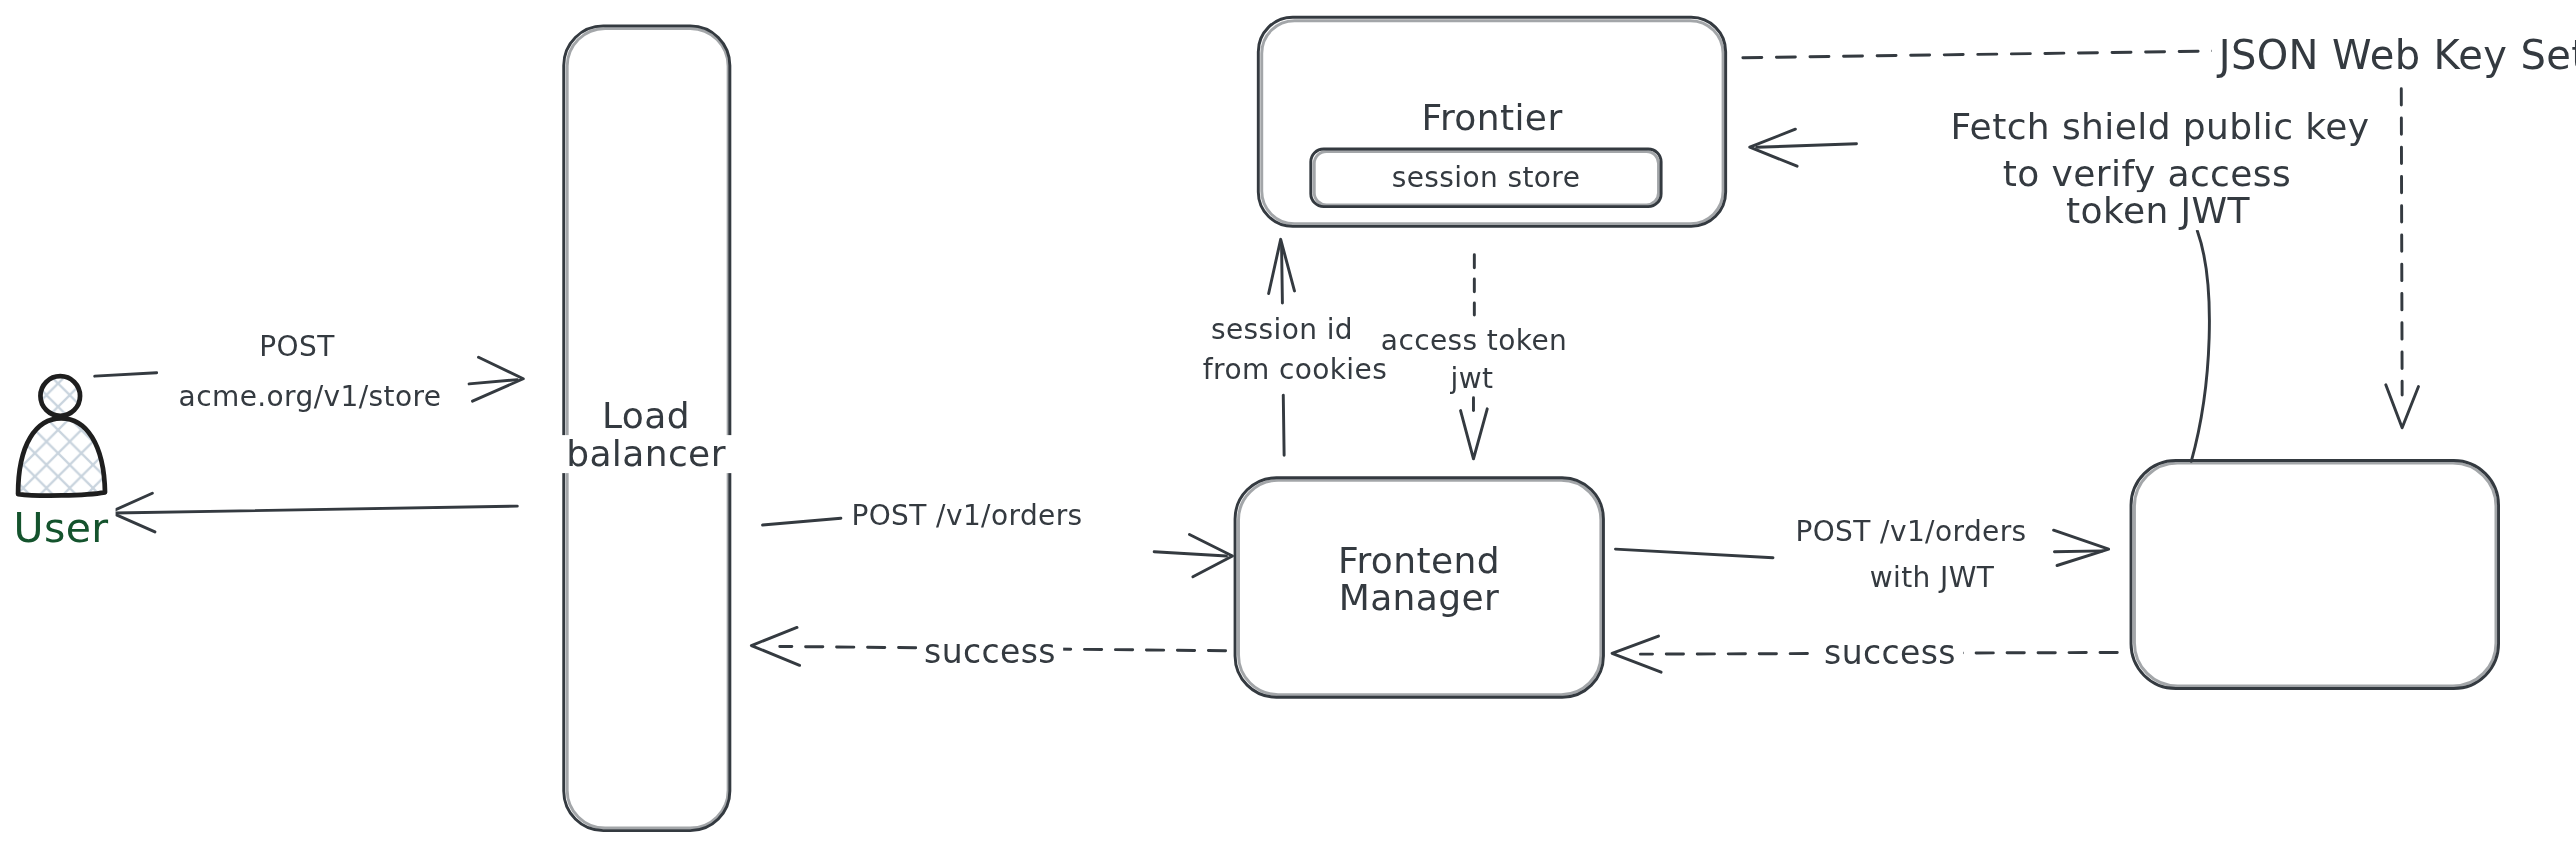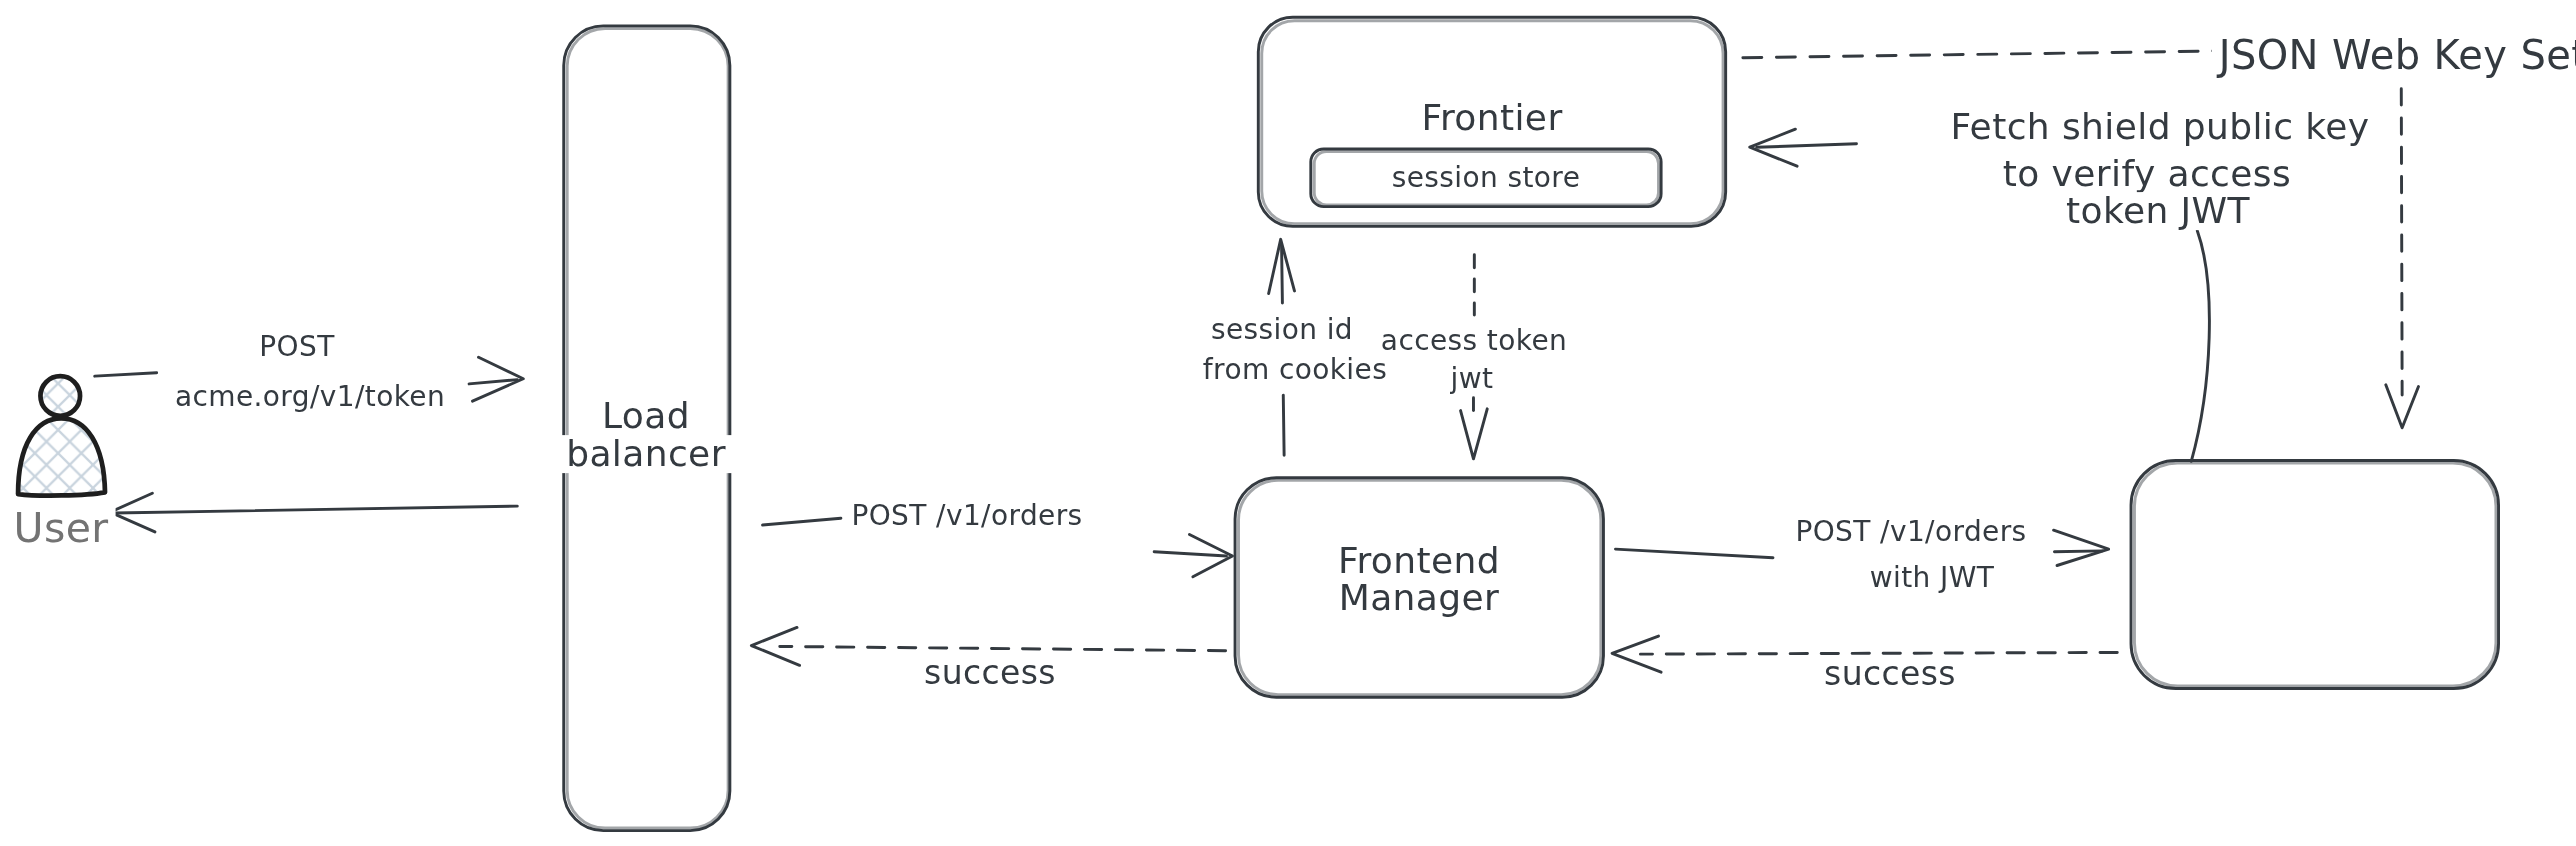--- a/index.html
+++ b/index.html
@@ -17,24 +17,24 @@
     transform:translate(-50%,-50%);
     white-space:nowrap;
     background:#ffffff;
     padding:0.9px 6.9px;
     line-height:1;
     letter-spacing:0.4px;
     color:#343a40;
     font-size:28px;
   }
   .lbl.node{font-size:36px;}
-  .lbl.small{font-size:33px;margin-top:21px;}
+  .lbl.small{font-size:33px;}
   .lbl.fetch{font-size:36px;padding:0.9px 3.4px;}
   .lbl.jwks{font-size:40px;}
-  .lbl.user{font-size:41px;color:#737373;font-weight:500;}
+  .lbl.user{font-size:41px;color:#14532d;font-weight:500;}
 </style>
 </head>
 <body>
 
 <div class="canvas">
 
   <svg class="layer" viewBox="0 0 2993 984">
     <defs>
       <pattern id="hatch" width="27" height="27" patternUnits="userSpaceOnUse">
         <path d="M0 0 L27 27 M27 0 L0 27" stroke="#c9d4de" stroke-width="2.6"></path>
@@ -146,21 +146,21 @@
   <div class="lbl node" style="left:1492px;top:118px;">Frontier</div>
   <div class="lbl" style="left:1486px;top:178px;">session store</div>
 
   <div class="lbl node" style="left:1419px;top:561px;">Frontend</div>
   <div class="lbl node" style="left:1419px;top:598px;">Manager</div>
 
 
   <div class="lbl jwks" style="left:2403px;top:55px;">JSON Web Key Set</div>
 
   <div class="lbl" style="left:297px; top:347px;">POST</div>
-  <div class="lbl" style="left:310px; top:397px;">acme.org/v1/token</div>
+  <div class="lbl" style="left:310px; top:397px;">acme.org/v1/store</div>
 
   <div class="lbl" style="left:967px;top:516px;">POST /v1/orders</div>
 
   <div class="lbl small" style="left:990px;top:651px;">success</div>
 
   <div class="lbl" style="left:1282px;top:330px;">session id</div>
   <div class="lbl" style="left:1281px;top:370px;margin-left:14px;">from cookies</div>
 
   <div class="lbl" style="left:1474px;top:341px;">access token</div>
   <div class="lbl" style="left:1472px;top:379px;">jwt</div>

